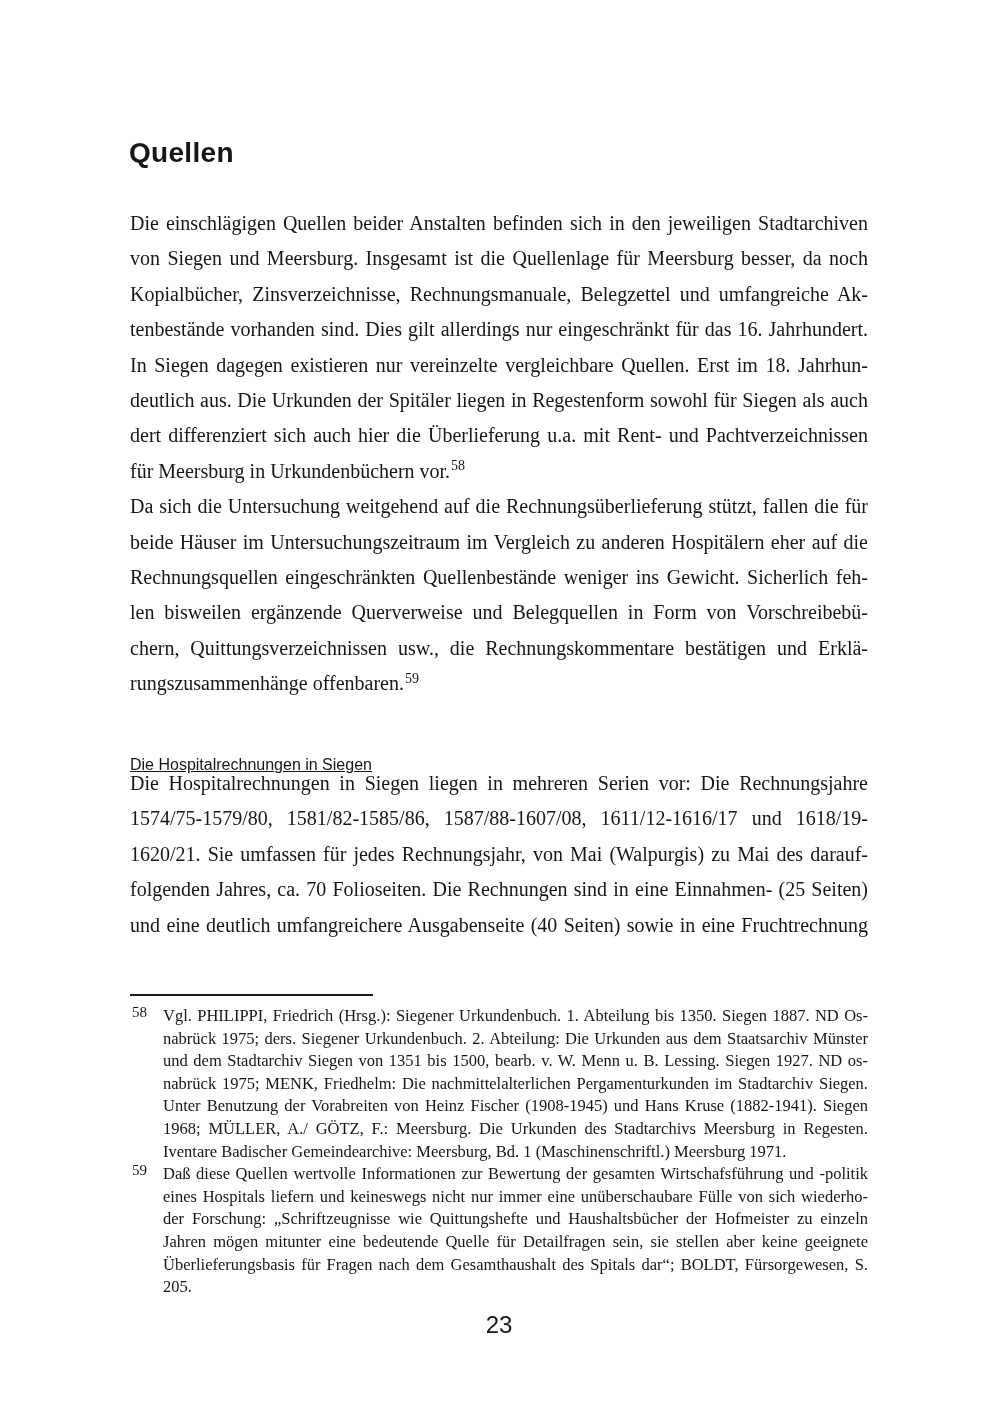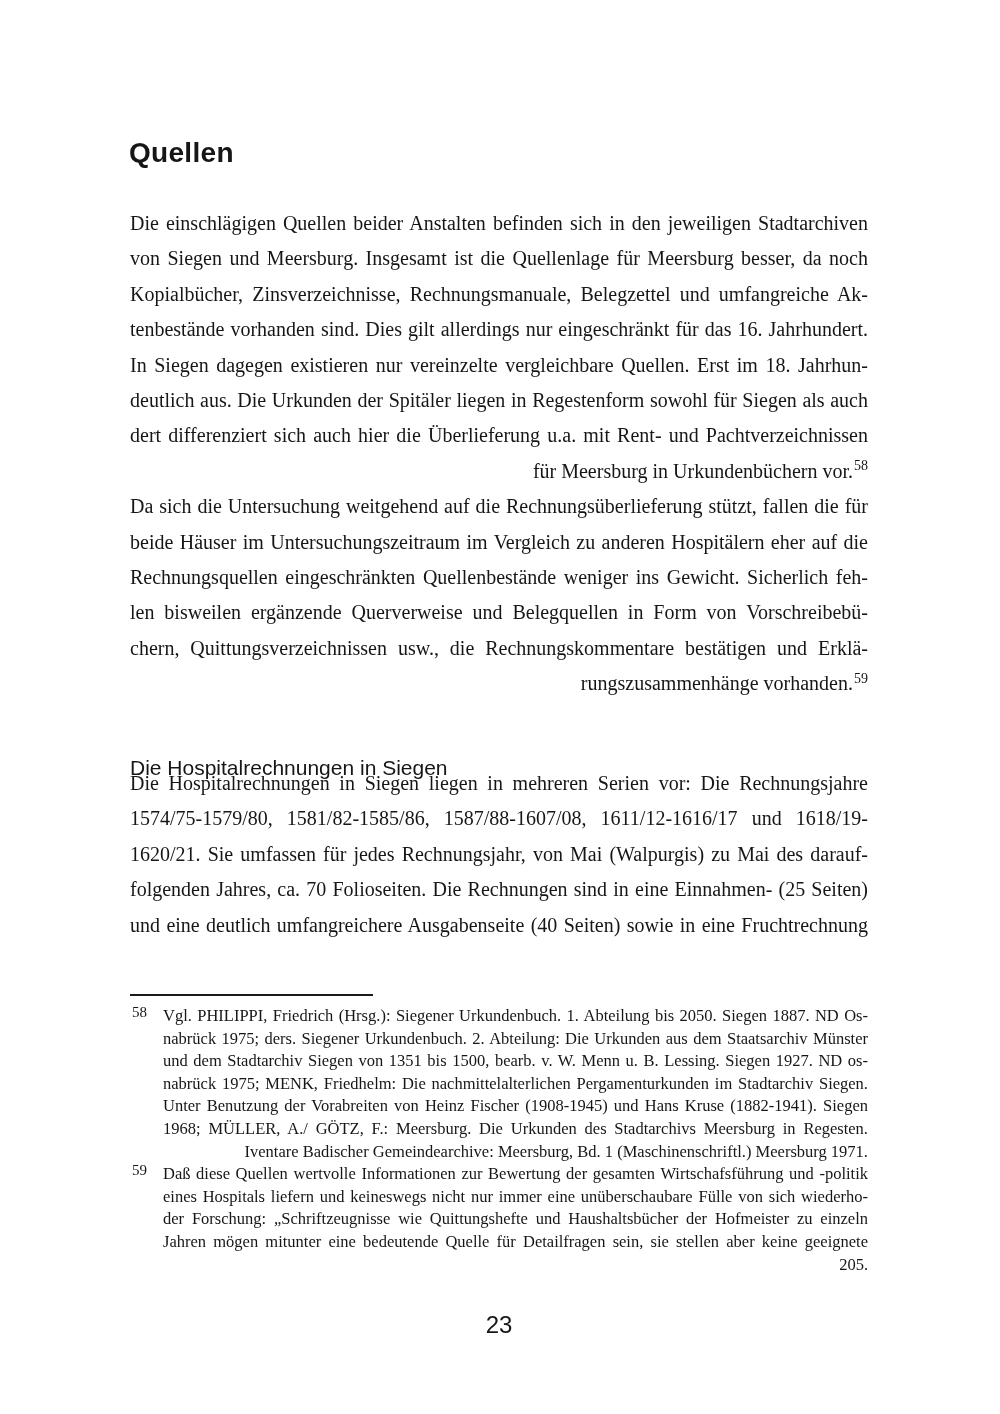--- a/index.html
+++ b/index.html
@@ -24,33 +24,34 @@
   }
 
   .body-block {
     left: 130px; top: 206px; width: 738px;
     font-size: 20px;
     line-height: 35.4px;
   }
   .para { margin: 0; }
   .line { }
   .just { text-align: justify; text-align-last: justify; }
-  .endline { text-align: right; }
+  .endline { text-align: left; }
   .sup {
     font-size: 70%;
     vertical-align: super;
     line-height: 0;
     margin-left: 1px;
   }
 
   .section-heading {
     left: 130px; top: 756px;
     font-family: "Liberation Sans", "DejaVu Sans", sans-serif;
-    font-size: 21px;
+    font-size: 16px;
     line-height: 1.15;
+    text-decoration: underline;
   }
 
   .siegen-block {
     left: 130px; top: 766px; width: 738px;
     font-size: 20px;
     line-height: 35.4px;
   }
 
   .fn-rule {
     left: 130px; top: 994px;
@@ -98,52 +99,53 @@
       <div class="line just">deutlich aus. Die Urkunden der Spitäler liegen in Regestenform sowohl für Siegen als auch</div>
       <div class="line just">dert differenziert sich auch hier die Überlieferung u.a. mit Rent- und Pachtverzeichnissen</div>
       <div class="line endline"><span>für Meersburg in Urkundenbüchern vor.</span><span class="sup">58</span></div>
     </div>
     <div class="para">
       <div class="line just">Da sich die Untersuchung weitgehend auf die Rechnungsüberlieferung stützt, fallen die für</div>
       <div class="line just">beide Häuser im Untersuchungszeitraum  im Vergleich zu anderen Hospitälern eher auf die</div>
       <div class="line just">Rechnungsquellen eingeschränkten Quellenbestände weniger ins Gewicht. Sicherlich feh-</div>
       <div class="line just">len bisweilen ergänzende Querverweise und Belegquellen in Form von Vorschreibebü-</div>
       <div class="line just">chern, Quittungsverzeichnissen usw., die Rechnungskommentare bestätigen und Erklä-</div>
-      <div class="line endline"><span>rungszusammenhänge vorhanden.</span><span class="sup">59</span></div>
+      <div class="line endline"><span>rungszusammenhänge offenbaren.</span><span class="sup">59</span></div>
     </div>
   </div>
 
   <div class="abs section-heading">Die Hospitalrechnungen in Siegen</div>
 
   <div class="abs siegen-block">
     <div class="line just">Die Hospitalrechnungen in Siegen liegen in mehreren Serien vor: Die Rechnungsjahre</div>
     <div class="line just">1574/75-1579/80,  1581/82-1585/86,  1587/88-1607/08,  1611/12-1616/17  und  1618/19-</div>
     <div class="line just">1620/21. Sie umfassen für jedes Rechnungsjahr, von Mai (Walpurgis) zu Mai des darauf-</div>
     <div class="line just">folgenden Jahres, ca. 70 Folioseiten. Die Rechnungen sind in eine Einnahmen- (25 Seiten)</div>
     <div class="line just">und eine deutlich umfangreichere Ausgabenseite (40 Seiten) sowie in eine Fruchtrechnung</div>
   </div>
 
   <div class="abs fn-rule"></div>
 
   <div class="abs footnotes">
     <div class="footnote">
       <span class="fn-marker">58</span>
-      <div class="line just">Vgl. PHILIPPI, Friedrich (Hrsg.): Siegener Urkundenbuch. 1. Abteilung bis 2050. Siegen 1887. ND Os-</div>
+      <div class="line just">Vgl. PHILIPPI, Friedrich (Hrsg.): Siegener Urkundenbuch. 1. Abteilung bis 1350. Siegen 1887. ND Os-</div>
       <div class="line just">nabrück 1975; ders. Siegener Urkundenbuch. 2. Abteilung: Die Urkunden aus dem Staatsarchiv Münster</div>
       <div class="line just">und dem Stadtarchiv Siegen von 1351 bis 1500, bearb. v. W. Menn u. B. Lessing. Siegen 1927. ND os-</div>
       <div class="line just">nabrück 1975; MENK, Friedhelm: Die nachmittelalterlichen Pergamenturkunden im Stadtarchiv Siegen.</div>
       <div class="line just">Unter Benutzung der Vorabreiten von Heinz Fischer (1908-1945) und Hans Kruse (1882-1941). Siegen</div>
       <div class="line just">1968; MÜLLER, A./ GÖTZ, F.: Meersburg. Die Urkunden des Stadtarchivs Meersburg in Regesten.</div>
       <div class="line endline">Iventare Badischer Gemeindearchive: Meersburg, Bd. 1 (Maschinenschriftl.) Meersburg 1971.</div>
     </div>
     <div class="footnote">
       <span class="fn-marker">59</span>
       <div class="line just">Daß diese Quellen wertvolle Informationen zur Bewertung der gesamten Wirtschafsführung und -politik</div>
       <div class="line just">eines Hospitals liefern und keineswegs nicht nur immer eine unüberschaubare Fülle von sich wiederho-</div>
       <div class="line just">der Forschung: „Schriftzeugnisse wie Quittungshefte und Haushaltsbücher der Hofmeister zu einzeln</div>
       <div class="line just">Jahren mögen mitunter eine bedeutende Quelle für Detailfragen sein, sie stellen aber keine geeignete</div>
+      <div class="line just">Überlieferungsbasis für Fragen nach dem Gesamthaushalt des Spitals dar“; BOLDT, Fürsorgewesen, S.</div>
       <div class="line endline">205.</div>
     </div>
   </div>
 
   <div class="abs page-number">23</div>
 
 </div>
 
 </body></html>

